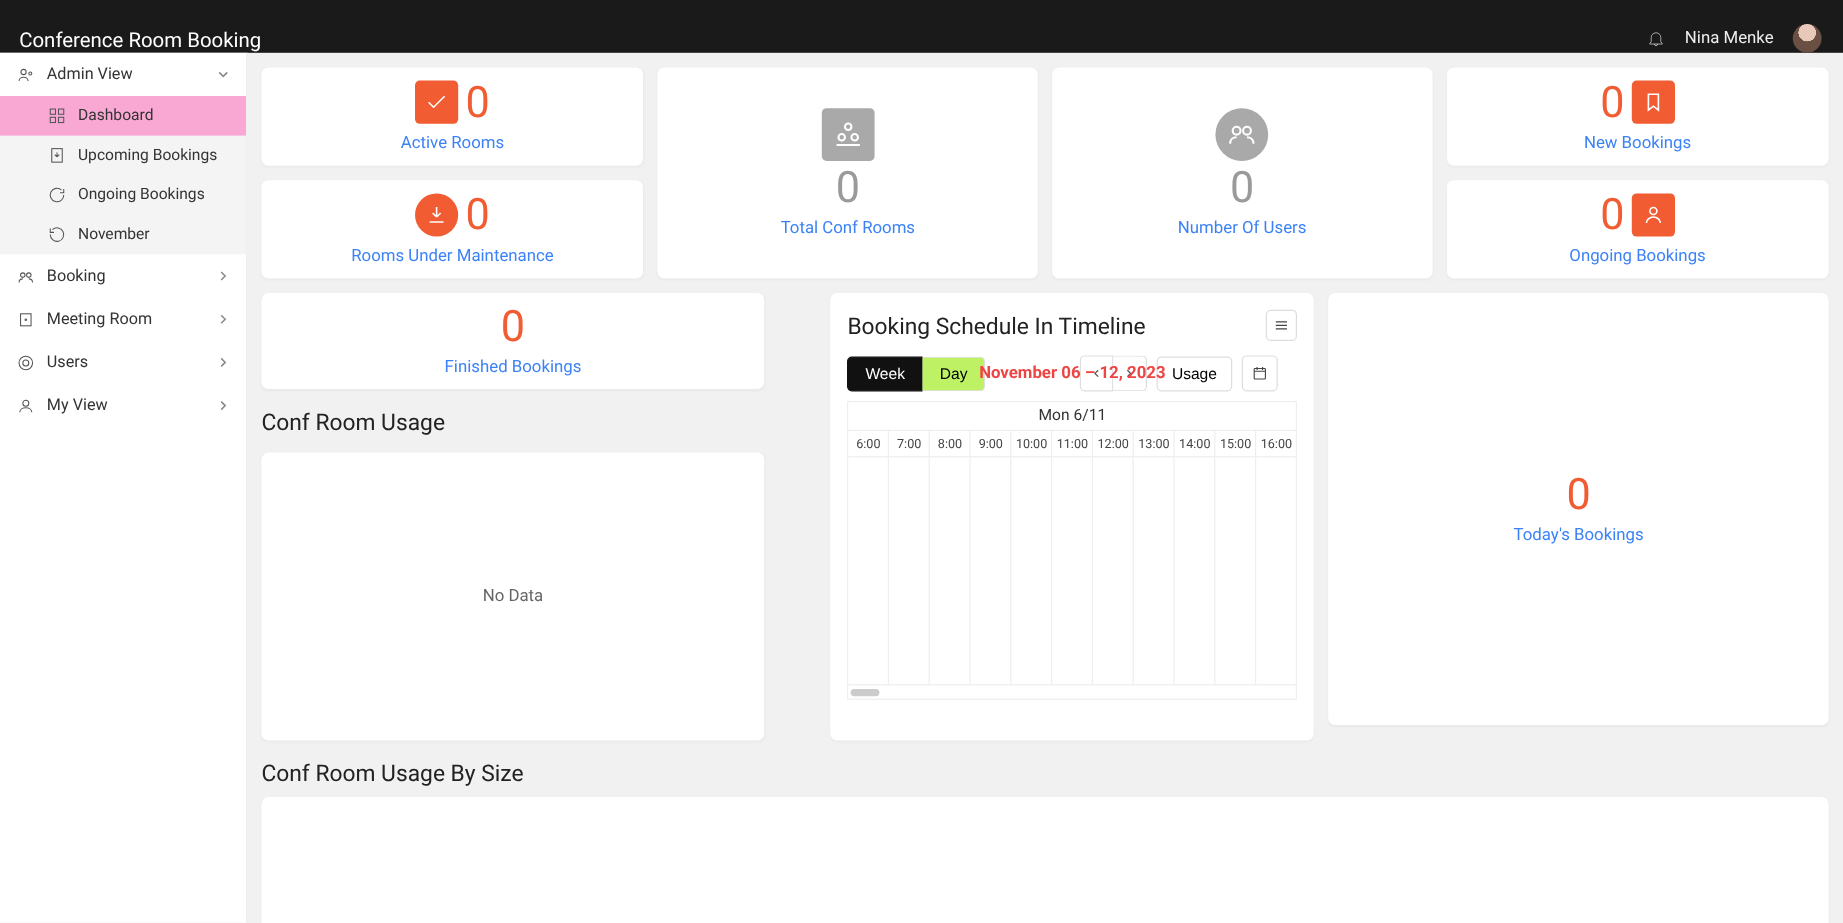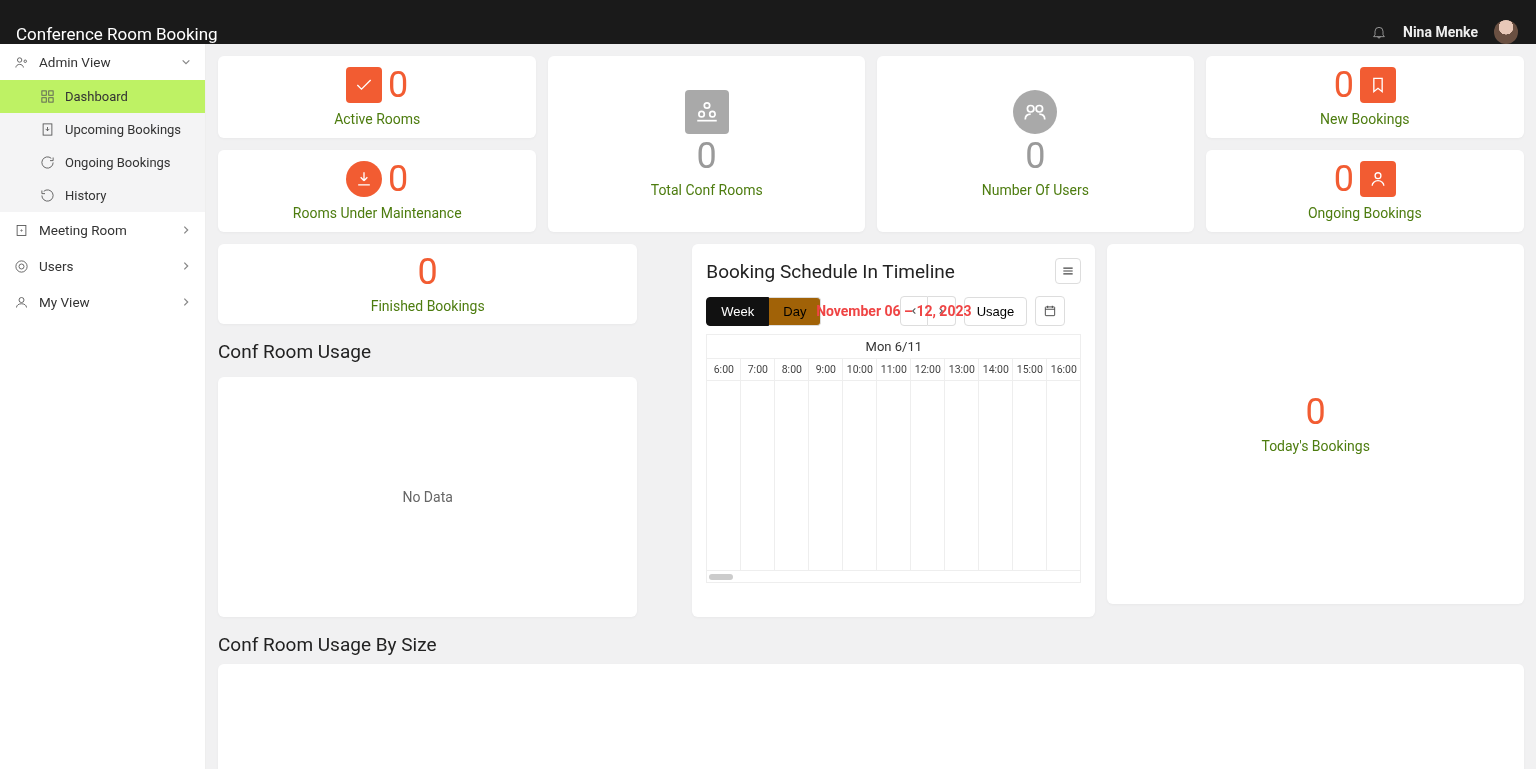--- a/index.html
+++ b/index.html
@@ -1,60 +1,60 @@
 <!DOCTYPE html>
 <html><head>
 <meta charset="utf-8">
 <style>
 * { box-sizing: border-box; margin: 0; padding: 0; }
 body { font-family: -apple-system, BlinkMacSystemFont, "Segoe UI", Roboto, Helvetica, Arial, sans-serif; background: #f1f1f2; color: #333; width: 1536px; height: 769px; overflow: hidden; }
 .header { background: #1a1a1a; height: 44px; display: flex; align-items: flex-end; justify-content: space-between; padding: 0 18px 0 16px; color: #fff; }
 .header-title { font-size: 17px; font-weight: 400; }
 .header-right { display: flex; align-items: center; gap: 16px; }
 .bell-icon { width: 16px; height: 16px; stroke: #ccc; fill: none; }
-.user-name { font-size: 14px; color: #eee; font-weight: bold; }
+.user-name { font-size: 14px; color: #eee; }
 .avatar { width: 24px; height: 24px; border-radius: 50%; background: radial-gradient(circle at 50% 30%, #e8c8b8 35%, #6a5042 36%); display:inline-block; }
 
 .layout { display: flex; height: calc(100% - 44px); }
 .sidebar { width: 206px; background: #fff; border-right: 1px solid #eee; overflow-y: auto; }
 .nav-group-header { display: flex; align-items: center; padding: 10px 14px; font-size: 13.5px; color: #333; cursor: pointer; justify-content: space-between; }
 .nav-group-header .left { display: flex; align-items: center; gap: 10px; }
 .nav-sub { background: #f4f4f5; }
 .nav-sub-item { display: flex; align-items: center; gap: 10px; padding: 9px 14px 9px 40px; font-size: 13px; color: #333; cursor: pointer; }
-.nav-sub-item.active { background: #bef264; }
+.nav-sub-item.active { background: #f9a8d4; }
 .chev { width: 10px; height: 10px; stroke: #888; fill: none; stroke-width: 1.5; }
 .nav-icon { width: 15px; height: 15px; stroke: #555; fill: none; stroke-width: 1.4; flex-shrink:0; }
 
 .main { flex: 1; padding: 12px; overflow-y: auto; }
 .row { display: flex; gap: 12px; }
 .col { display: flex; flex-direction: column; gap: 12px; }
 .card { background: #fff; border-radius: 6px; box-shadow: 0 1px 3px rgba(0,0,0,0.04); padding: 14px; }
 .stat-card { display: flex; flex-direction: column; align-items: center; justify-content: center; text-align: center; }
 .stat-top { display: flex; align-items: center; gap: 6px; justify-content:center; }
 .stat-value { font-size: 36px; color: #f25c32; font-weight: 400; line-height:1; }
 .stat-value.gray { color: #9a9a9a; }
-.stat-label { font-size: 14px; color: #4d7c0f; margin-top: 8px; }
+.stat-label { font-size: 14px; color: #3b82f6; margin-top: 8px; }
 .stat-icon-orange { width: 36px; height: 36px; background: #f25c32; border-radius: 4px; display: flex; align-items: center; justify-content: center; }
 .stat-icon-orange.circle { border-radius: 50%; }
 .stat-icon-gray { width: 44px; height: 44px; background: #a9a9a9; border-radius: 4px; display: flex; align-items: center; justify-content: center; }
 .stat-icon-gray.circle { border-radius: 50%; }
 .icon-glyph { stroke: #fff; fill: none; stroke-width: 1.6; }
 
 .section-title { font-size: 19px; color: #222; padding: 4px 0 2px 0; font-weight: 400; }
 .no-data-card { height: 240px; display:flex; align-items:center; justify-content:center; color:#666; font-size:14px; }
 .chart-placeholder-card { height: 120px; }
 
 .timeline-card { padding: 14px 14px 0 14px; min-height: 360px; margin-left: 43px; }
 .timeline-header { display:flex; align-items:center; justify-content:space-between; }
 .timeline-title { font-size: 19px; color:#222; }
 .menu-btn { width:26px; height:26px; border:1px solid #ddd; border-radius:4px; display:flex; align-items:center; justify-content:center; cursor:pointer; background:#fff; }
 .timeline-toolbar { display:flex; align-items:center; justify-content:space-between; margin-top:12px; padding: 0 16px 8px 0; position:relative;}
 .timeline-toolbar .center-date { position:absolute; left:50%; transform:translateX(-50%); font-size:14px; color:#ef4444;font-weight:bold; }
 .btn-group { display:flex; }
-.btn-group > button { border:1px solid #ddd; background:#a16207; padding:6px 14px; font-size:13px; cursor:pointer; }
+.btn-group > button { border:1px solid #ddd; background:#bef264; padding:6px 14px; font-size:13px; cursor:pointer; }
 .btn-group > button:first-child { border-radius:4px 0 0 4px; }
 .btn-group > button:last-child { border-radius:0 4px 4px 0; border-left:none; }
 .btn-group > button.active { background:#111; color:#fff; border-color:#111; }
 .nav-btn { width:28px; height:30px; border:1px solid #ddd; background:#fff; display:flex; align-items:center; justify-content:center; cursor:pointer; font-size:12px; }
 .nav-btn:first-of-type { border-radius:4px 0 0 4px; }
 .nav-btn:nth-of-type(2) { border-radius:0 4px 4px 0; border-left:none; }
 .today-btn { border:1px solid #ddd; background:#fff; padding:6px 12px; font-size:13px; border-radius:4px; cursor:pointer; }
 .cal-btn { width:30px; height:30px; border:1px solid #ddd; background:#fff; border-radius:4px; display:flex; align-items:center; justify-content:center; cursor:pointer; }
 .tl-right-controls { display:flex; gap:8px; align-items:center; }
 .tl-day-header { border:1px solid #eee; text-align:center; font-size:13px; padding:4px 0; }
@@ -119,24 +119,37 @@
             <path d="M21 12a9 9 0 11-3-6.7"></path>
             <path d="M21 4v5h-5"></path>
           </svg>
         <span>Ongoing Bookings</span>
       </div>
       <div class="nav-sub-item">
         <svg class="nav-icon" viewBox="0 0 24 24">
             <path d="M3 12a9 9 0 103-6.7"></path>
             <path d="M3 4v5h5"></path>
           </svg>
-        <span>History</span>
-      </div>
-    </div>
-
+        <span>November</span>
+      </div>
+    </div>
+
+    <div class="nav-group-header">
+      <span class="left">
+        <svg class="nav-icon" viewBox="0 0 24 24">
+            <circle cx="8" cy="10" r="3"></circle>
+            <circle cx="16" cy="10" r="3"></circle>
+            <path d="M3 20c0-3 2-5 5-5m8 0c3 0 5 2 5 5"></path>
+          </svg>
+        <span>Booking</span>
+      </span>
+      <svg class="chev" viewBox="0 0 12 12">
+          <path d="M4 2l4 4-4 4"></path>
+        </svg>
+    </div>
 
     <div class="nav-group-header">
       <span class="left">
         <svg class="nav-icon" viewBox="0 0 24 24">
             <rect x="5" y="4" width="14" height="16"></rect>
             <circle cx="12" cy="12" r="1"></circle>
           </svg>
         <span>Meeting Room</span>
       </span>
       <svg class="chev" viewBox="0 0 12 12">

